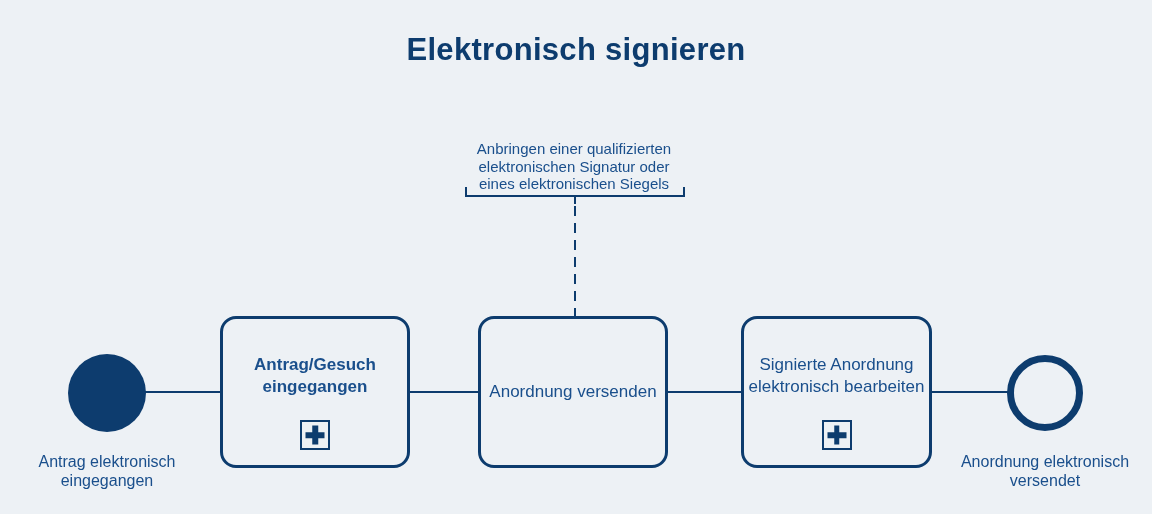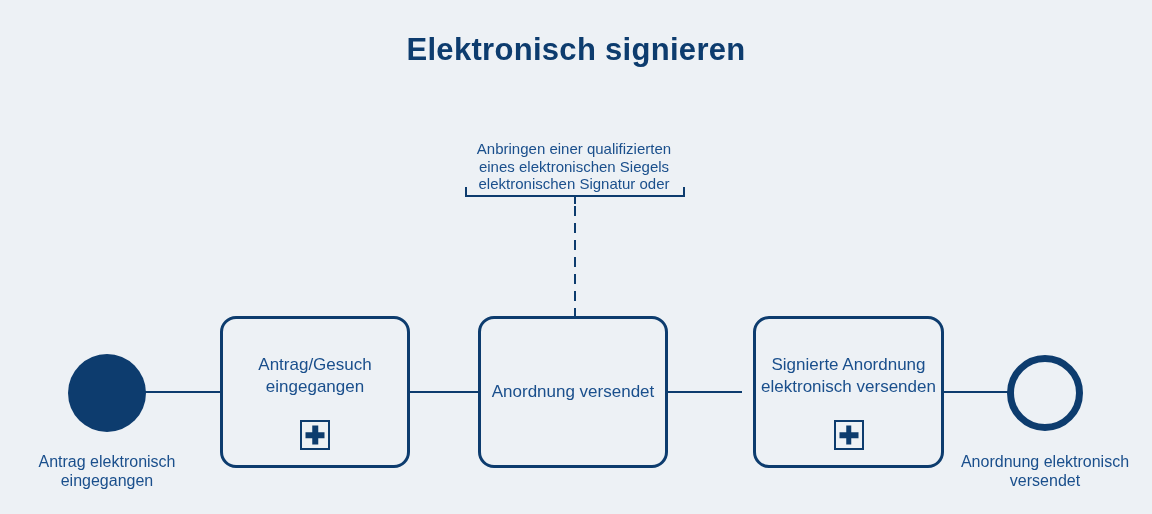--- a/index.html
+++ b/index.html
@@ -57,23 +57,23 @@
     top: 316px;
     width: 190px;
     height: 152px;
     border: 3px solid var(--navy);
     border-radius: 16px;
     background: var(--background);
     display: flex;
     align-items: center;
     justify-content: center;
   }
-  .task-1 { left: 220px; }
+  .task-1 { left: 220px; font-weight: bold; }
   .task-2 { left: 478px; }
-  .task-3 { left: 741px; width: 191px; margin-left: 12px; }
+  .task-3 { left: 741px; width: 191px; }
   .task-label {
     text-align: center;
     font-size: 17px;
     line-height: 22px;
     color: var(--text-blue);
     width: 100%;
   }
   .task.has-marker .task-label { transform: translateY(-16px); }
   .subprocess-marker {
     position: absolute;
@@ -130,22 +130,22 @@
 </style>
 </head>
 <body>
 
 <div class="canvas">
 
   <div class="diagram-title">Elektronisch signieren</div>
 
   <div class="annotation-text">
     <div>Anbringen einer qualifizierten</div>
+    <div>elektronischen Signatur oder</div>
     <div>eines elektronischen Siegels</div>
-    <div>elektronischen Signatur oder</div>
   </div>
 
   <svg class="lines-overlay" viewBox="0 0 1152 514" xmlns="http://www.w3.org/2000/svg">
     <path class="flow-line" d="M466,187 L466,196 L684,196 L684,187 M575,196 L575,204"></path>
     <path class="dashed-line" d="M575,206 L575,316"></path>
     <path class="flow-line" d="M145,392 L222,392"></path>
     <path class="flow-line" d="M409,392 L479,392"></path>
     <path class="flow-line" d="M667,392 L742,392"></path>
     <path class="flow-line" d="M931,392 L1009,392"></path>
   </svg>
@@ -155,28 +155,28 @@
   <div class="task task-1 has-marker">
     <div class="task-label">
       <div>Antrag/Gesuch</div>
       <div>eingegangen</div>
     </div>
     <div class="subprocess-marker"></div>
   </div>
 
   <div class="task task-2">
     <div class="task-label">
-      <div>Anordnung versendet</div>
+      <div>Anordnung versenden</div>
     </div>
   </div>
 
   <div class="task task-3 has-marker">
     <div class="task-label">
       <div>Signierte Anordnung</div>
-      <div>elektronisch versenden</div>
+      <div>elektronisch bearbeiten</div>
     </div>
     <div class="subprocess-marker"></div>
   </div>
 
   <div class="event-end"></div>
 
   <div class="event-label event-label-start">
     <div>Antrag elektronisch</div>
     <div>eingegangen</div>
   </div>

